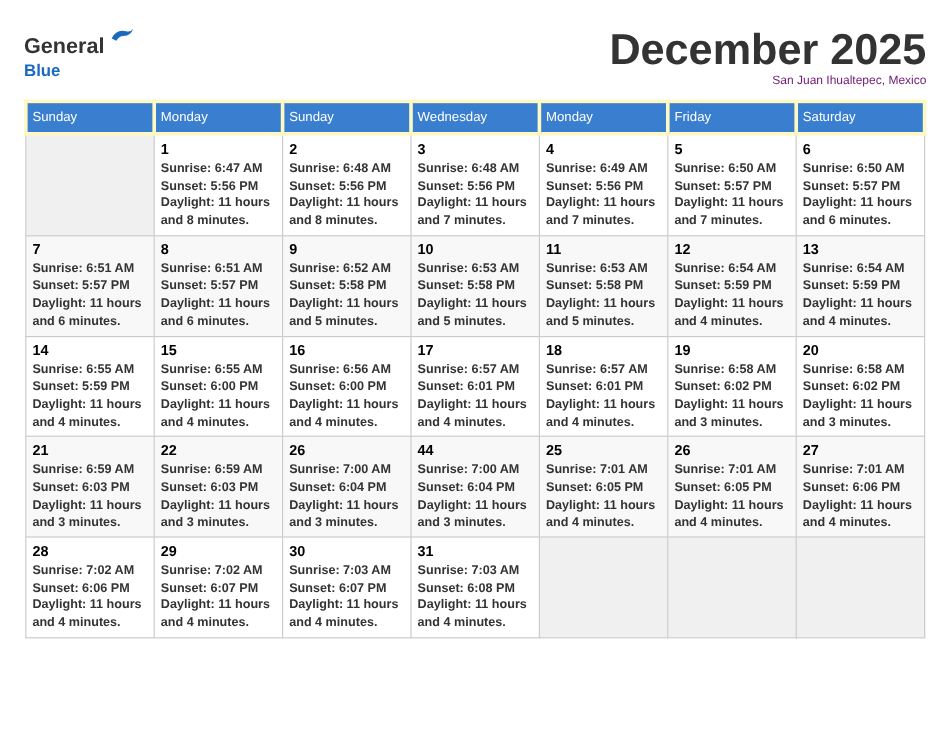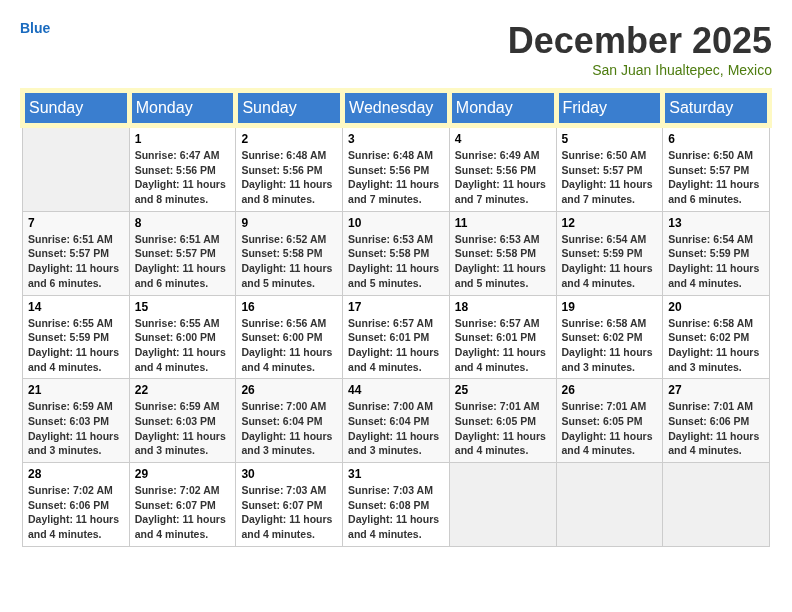--- a/index.html
+++ b/index.html
@@ -34,38 +34,38 @@
     }
     .title-block {
       text-align: right;
     }
     .month-title {
       font-size: 36px;
       font-weight: bold;
       color: #333;
     }
     .location {
-      font-size: 14px;
-      color: #4d7c0f;
+      font-size: 10px;
+      color: #701a75;
     }
     table {
       width: 100%;
       border-collapse: collapse;
       font-size: 11px;
     }
     thead tr {
       background-color: #3a7ecf;
       color: #fff;
     }
     thead th {
       padding: 6px 4px;
       text-align: left;
-      font-size: 16px;
+      font-size: 11px;
       font-weight: normal;
-      border: 5px solid #fef9c3;
+      border: 3px solid #fef9c3;
     }
     tbody td {
       border: 1px solid #ccc;
       padding: 4px 5px;
       vertical-align: top;
       height: 80px;
       width: calc(100% / 7);
     }
     .day-num {
       font-weight: bold;
@@ -87,20 +87,27 @@
     .empty-cell {
       background-color: #f0f0f0 !important;
     }
   </style>
 </head>
 <body>
 
 <div class="header">
   <div class="logo">
     <div>
+      <div style="display:flex;align-items:center;">
+        <span class="logo-text">
+          <span class="logo-general">General</span><svg class="logo-icon" viewBox="0 0 24 24">
+              <path d="M4 12 Q8 4 16 6 Q20 7 22 4 Q20 10 14 10 Q10 10 8 14 Z" fill="#1a6bbf"></path>
+            </svg>
+        </span>
+      </div>
       <div class="logo-blue" style="font-size:14px;font-weight:bold;">Blue</div>
     </div>
   </div>
   <div class="title-block">
     <div class="month-title">December 2025</div>
     <div class="location">San Juan Ihualtepec, Mexico</div>
   </div>
 </div>
 
 <table>

